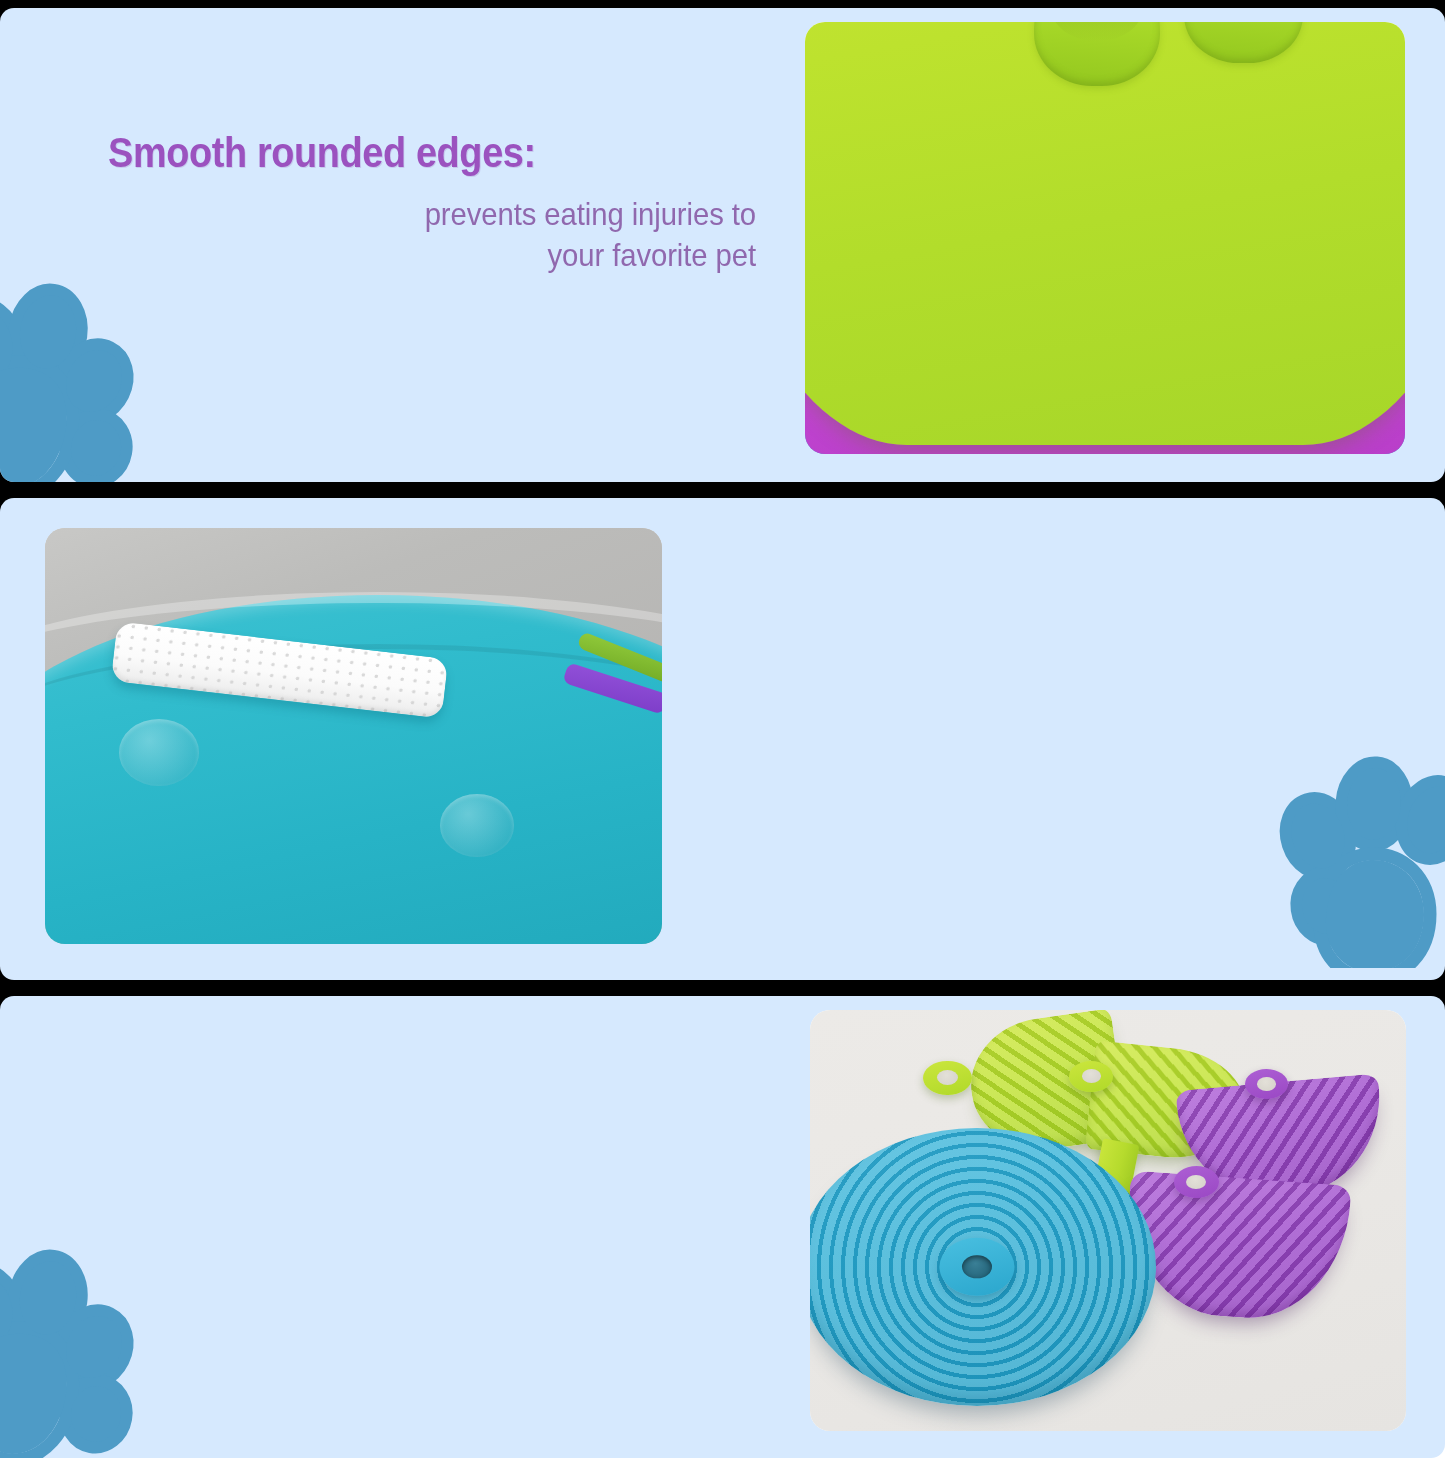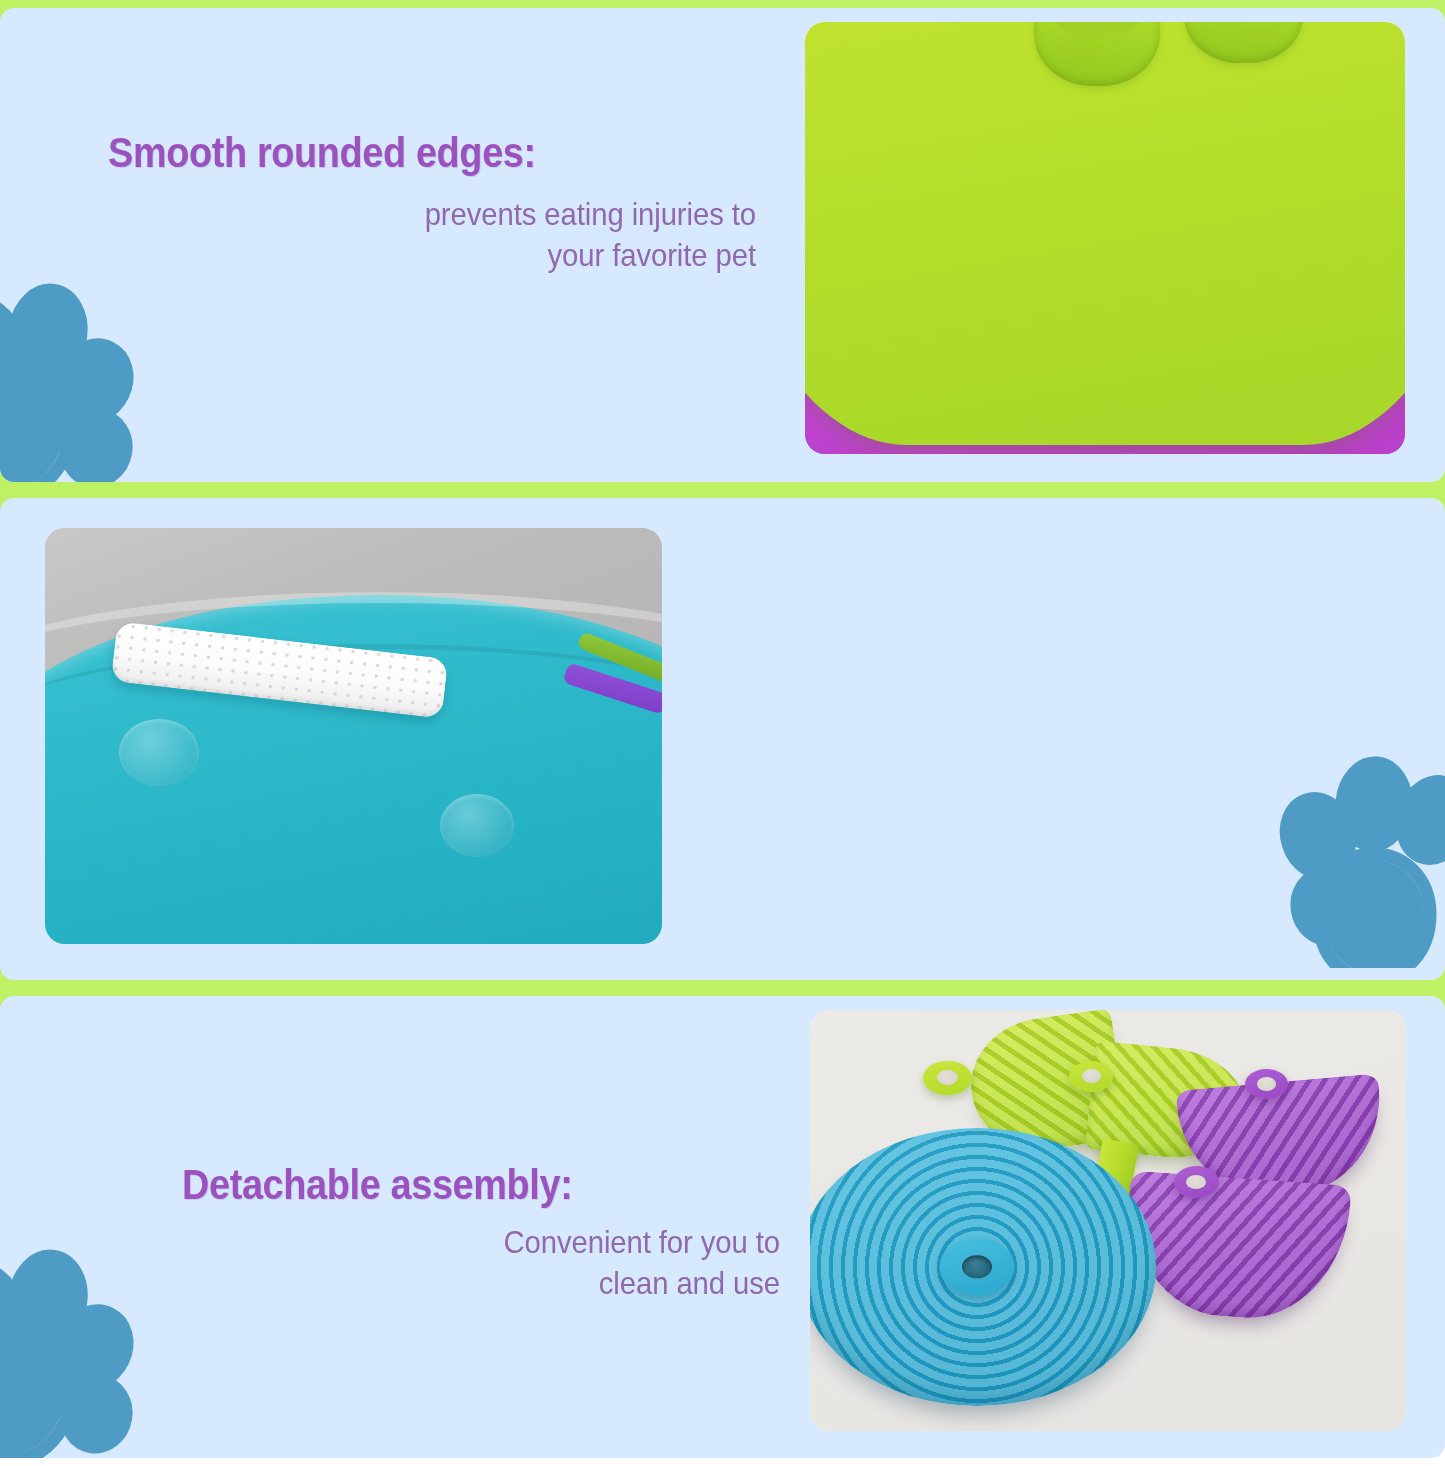--- a/index.html
+++ b/index.html
@@ -2,21 +2,21 @@
 <html><head>
 <meta charset="utf-8">
 <style>
   * { margin:0; padding:0; box-sizing:border-box; }
   html,body {
     width:1445px; height:1466px;
     background:#ffffff;
     font-family:"Liberation Sans", sans-serif;
     overflow:hidden;
   }
-  .page { position:relative; width:1445px; height:1056px; background:#bef264; }
+  .page { position:relative; width:1445px; height:1056px; background:#000000; }
 
   
   .panel {
     position:absolute; left:0; width:1445px;
     background:#d6e9fe;
     overflow:hidden;
     border-radius:14px;
   }
   #panel-1 { top:8px;    height:474px; }
   #panel-2 { top:498px;  height:482px; }
@@ -344,27 +344,20 @@
           <path d="M96 102 C126 100 150 124 150 156 C150 192 127 214 98 214
                    C70 214 50 192 52 160 C54 128 68 104 96 102 Z"></path>
         </g>
       </g>
     </svg>
   </div>
 
   <section class="panel" id="panel-3">
   </section>
 
-  <div class="textblock" id="text-3">
-    <div class="heading">Detachable assembly:</div>
-    <div class="body">
-      <span class="ln">Convenient for you to</span>
-      <span class="ln">clean and use</span>
-    </div>
-  </div>
 
   <figure class="photo" id="photo-3">
     <div class="p3-stage">
       <div class="p3-green-a"></div>
       <div class="p3-green-b"></div>
       <div class="p3-green-tab-a"></div>
       <div class="p3-green-tab-b"></div>
       <div class="p3-green-post"></div>
 
       <div class="p3-purple-a"></div>

